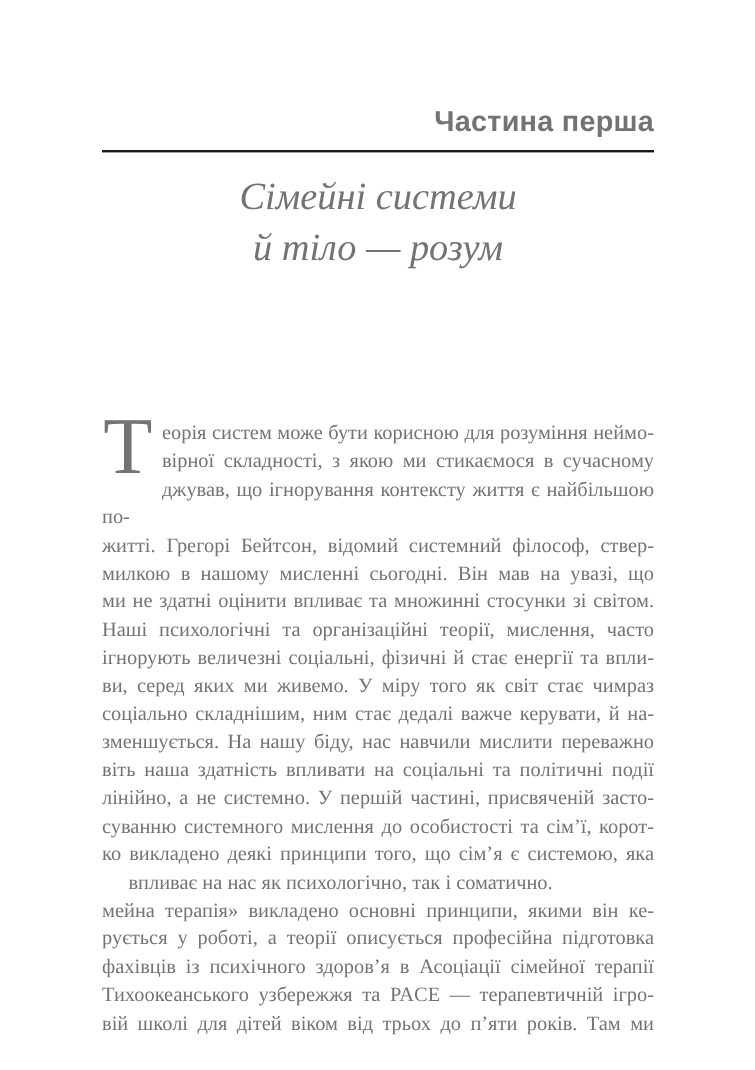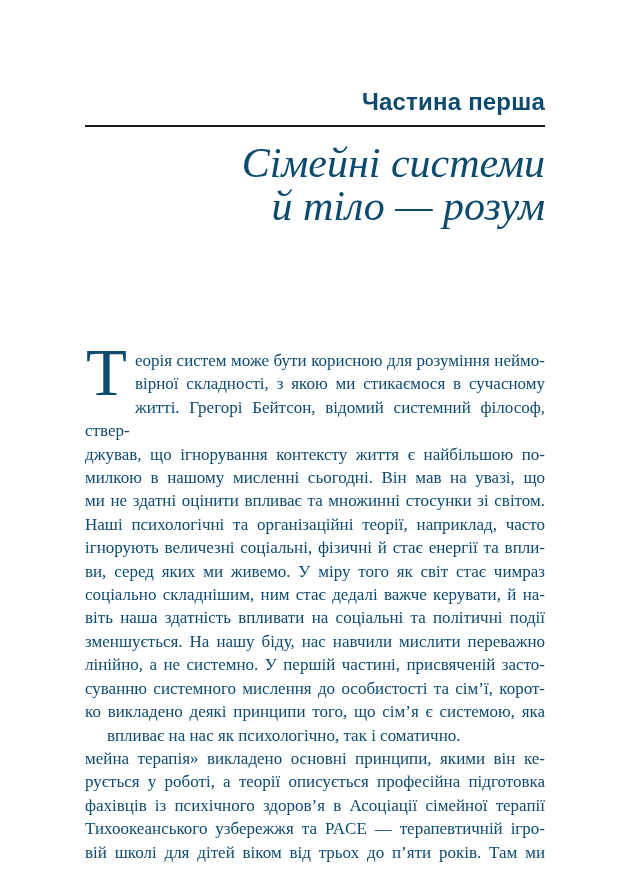--- a/index.html
+++ b/index.html
@@ -5,21 +5,21 @@
   html, body {
     margin: 0;
     padding: 0;
     background: #ffffff;
   }
   .page {
     position: relative;
     width: 629px;
     height: 892px;
     background: #ffffff;
-    color: #0c4a6e;
+    color: #737373;
     font-family: "Liberation Serif", serif;
     overflow: hidden;
   }
   .content {
     position: absolute;
     left: 85px;
     top: 0;
     width: 460px;
   }
   .part-label {
@@ -35,23 +35,23 @@
     margin-top: 9px;
     border: 0;
     border-bottom: 2px solid #1b1b1b;
     height: 0;
   }
   .chapter-title {
     margin: 15px 0 0 0;
     font-family: "Liberation Serif", serif;
     font-style: italic;
     font-weight: normal;
-    font-size: 42px;
+    font-size: 32px;
     line-height: 43px;
-    text-align: right;
+    text-align: center;
   }
   .body-text {
     margin-top: 121px;
     font-size: 17px;
     line-height: 23.4px;
   }
   .para { }
   .line {
     text-align: justify;
     text-align-last: justify;
@@ -86,30 +86,30 @@
       <span>Сімейні системи</span><br>
       <span>й тіло — розум</span>
     </h1>
 
     <div class="body-text">
 
       <div class="para">
         <span class="dropcap">Т</span>
         <div class="line">еорія систем може бути корисною для розуміння неймо-</div>
         <div class="line">вірної складності, з якою ми стикаємося в сучасному</div>
+        <div class="line">джував, що ігнорування контексту життя є найбільшою по-</div>
         <div class="line">житті. Грегорі Бейтсон, відомий системний філософ, ствер-</div>
-        <div class="line">джував, що ігнорування контексту життя є найбільшою по-</div>
         <div class="line">милкою в нашому мисленні сьогодні. Він мав на увазі, що</div>
         <div class="line">ми не здатні оцінити впливає та множинні стосунки зі світом.</div>
-        <div class="line">Наші психологічні та організаційні теорії, наприклад, часто</div>
+        <div class="line">Наші психологічні та організаційні теорії, мислення, часто</div>
         <div class="line">ігнорують величезні соціальні, фізичні й стає енергії та впли-</div>
         <div class="line">ви, серед яких ми живемо. У міру того як світ стає чимраз</div>
         <div class="line">соціально складнішим, ним стає дедалі важче керувати, й на-</div>
+        <div class="line">зменшується. На нашу біду, нас навчили мислити переважно</div>
         <div class="line">віть наша здатність впливати на соціальні та політичні події</div>
-        <div class="line">зменшується. На нашу біду, нас навчили мислити переважно</div>
         <div class="line">лінійно, а не системно. У першій частині, присвяченій засто-</div>
         <div class="line">суванню системного мислення до особистості та сім’ї, корот-</div>
         <div class="line">ко викладено деякі принципи того, що сім’я є системою, яка</div>
         <div class="line para-end">впливає на нас як психологічно, так і соматично.</div>
       </div>
 
       <div class="para">
         <div class="line">мейна терапія» викладено основні принципи, якими він ке-</div>
         <div class="line">рується у роботі, а теорії описується професійна підготовка</div>
         <div class="line">фахівців із психічного здоров’я в Асоціації сімейної терапії</div>

